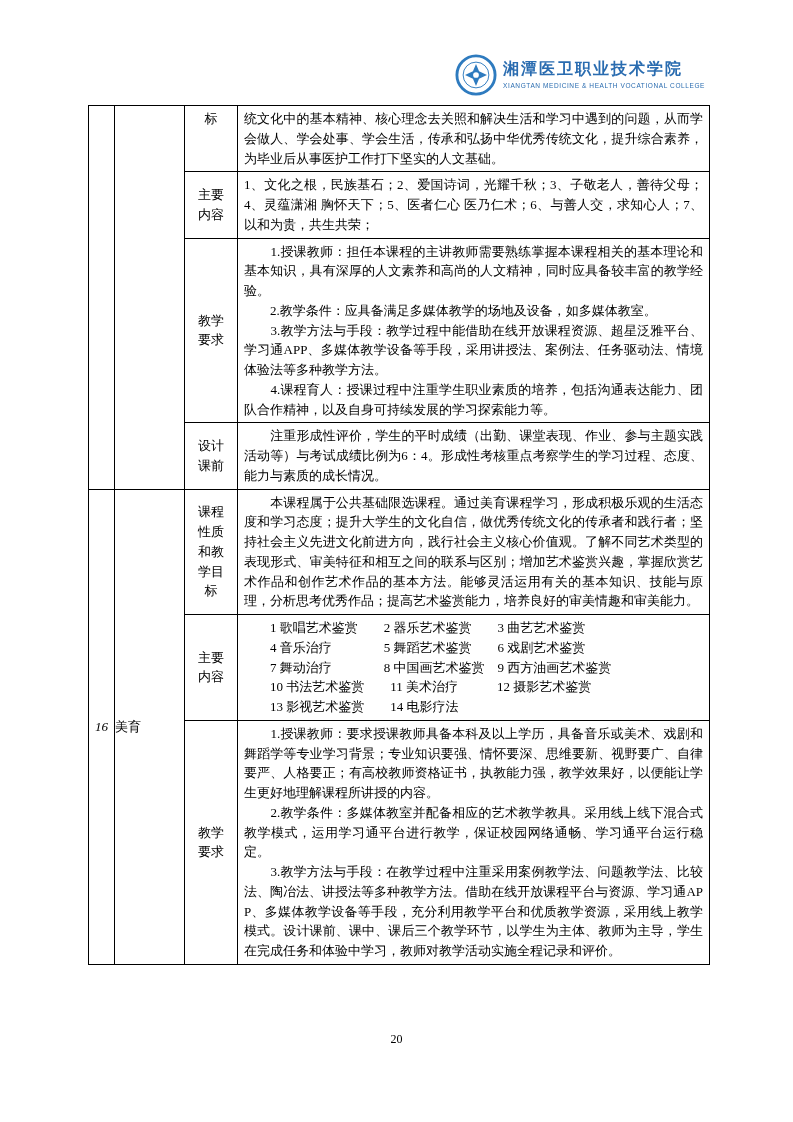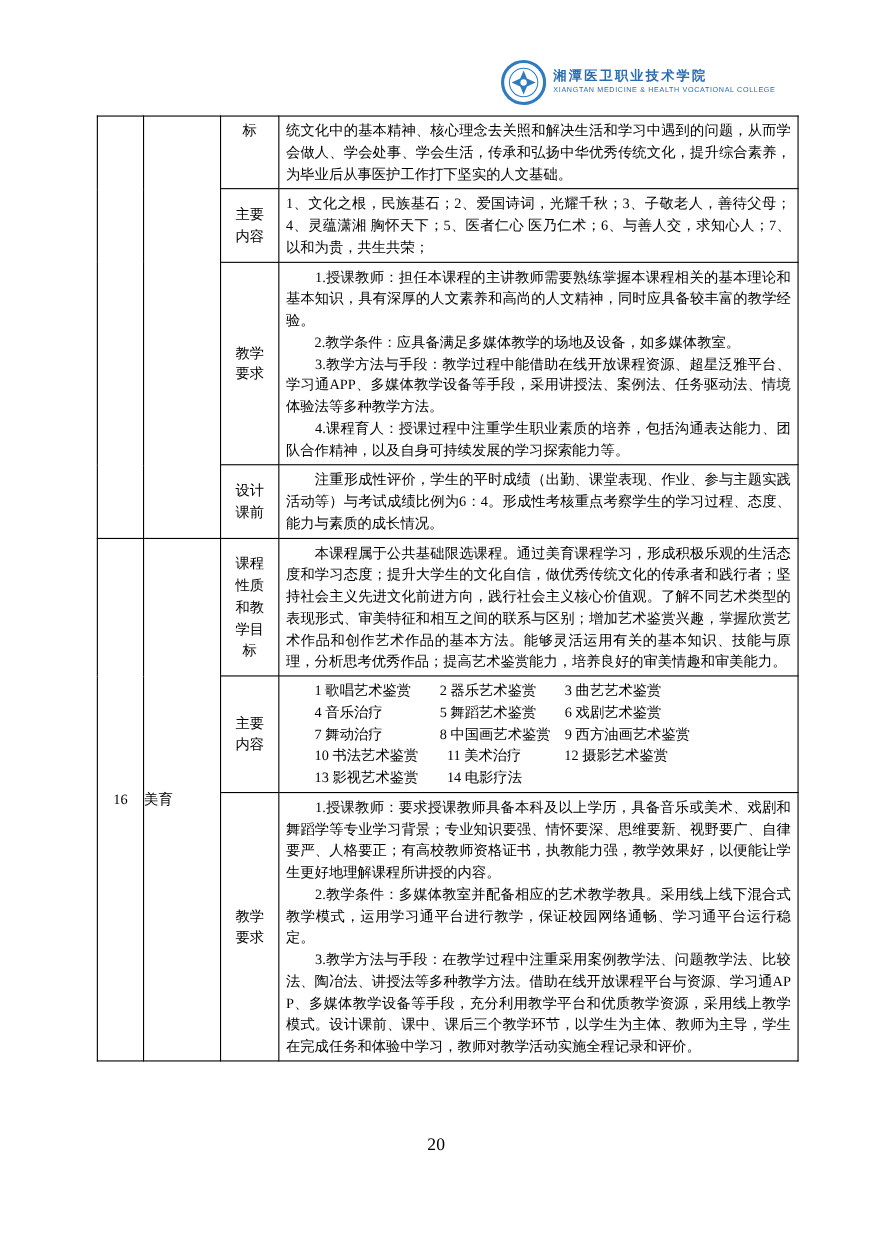--- a/index.html
+++ b/index.html
@@ -8,50 +8,50 @@
   .page {
     position:relative; width:793px; height:1122px;
     background:#ffffff; overflow:hidden; margin:0 auto;
   }
 
   
   .header { position:absolute; top:54px; right:88px; display:flex; align-items:center; }
   .emblem { width:42px; height:42px; margin-right:6px; flex:0 0 auto; }
   .logo-text { display:flex; flex-direction:column; align-items:flex-start; }
   .logo-text .cn {
-    font-size:12px; font-weight:bold; letter-spacing:2px;
+    font-size:16px; font-weight:bold; letter-spacing:2px;
     color:#2a6cb0; line-height:1.15; white-space:nowrap;
     font-family:Liberation Mono, monospace;
   }
   .logo-text .en {
     font-size:6.5px; letter-spacing:0.6px; color:#2a6cb0;
     margin-top:2px; white-space:nowrap;
     font-family:"Liberation Sans","DejaVu Sans",sans-serif;
   }
 
   
   .doc-table {
     position:absolute; left:88px; top:105px; width:619px;
     border-collapse:collapse; table-layout:fixed;
     font-size:13px; line-height:1.52;
   }
   .doc-table td { border:1px solid #000; vertical-align:middle; }
-  td.col-num   { width:42px; text-align:center; }
+  td.col-num   { width:26px; text-align:center;font-style:italic; }
   td.col-course{ width:70px; text-align:left; }
   td.col-label { width:53px; text-align:center; padding:4px 10px; word-break:break-all; }
   td.col-content {
     width:472px; padding:3px 6px;
     white-space:pre-wrap; text-align:justify; word-break:break-all;
   }
   td.valign-top { vertical-align:top; padding-top:3px; }
 
   
   .page-number {
     position:absolute; left:0; right:0; top:1032px;
-    text-align:center; font-size:16px; color:#000;
+    text-align:center; font-size:12px; color:#000;
   }
 </style>
 </head>
 <body>
 
 <div class="page">
 
   <div class="header">
     <svg class="emblem" viewBox="0 0 44 44" aria-hidden="true">
       <circle cx="22" cy="22" r="20" fill="#ffffff" stroke="#2e7bbf" stroke-width="3"></circle>

